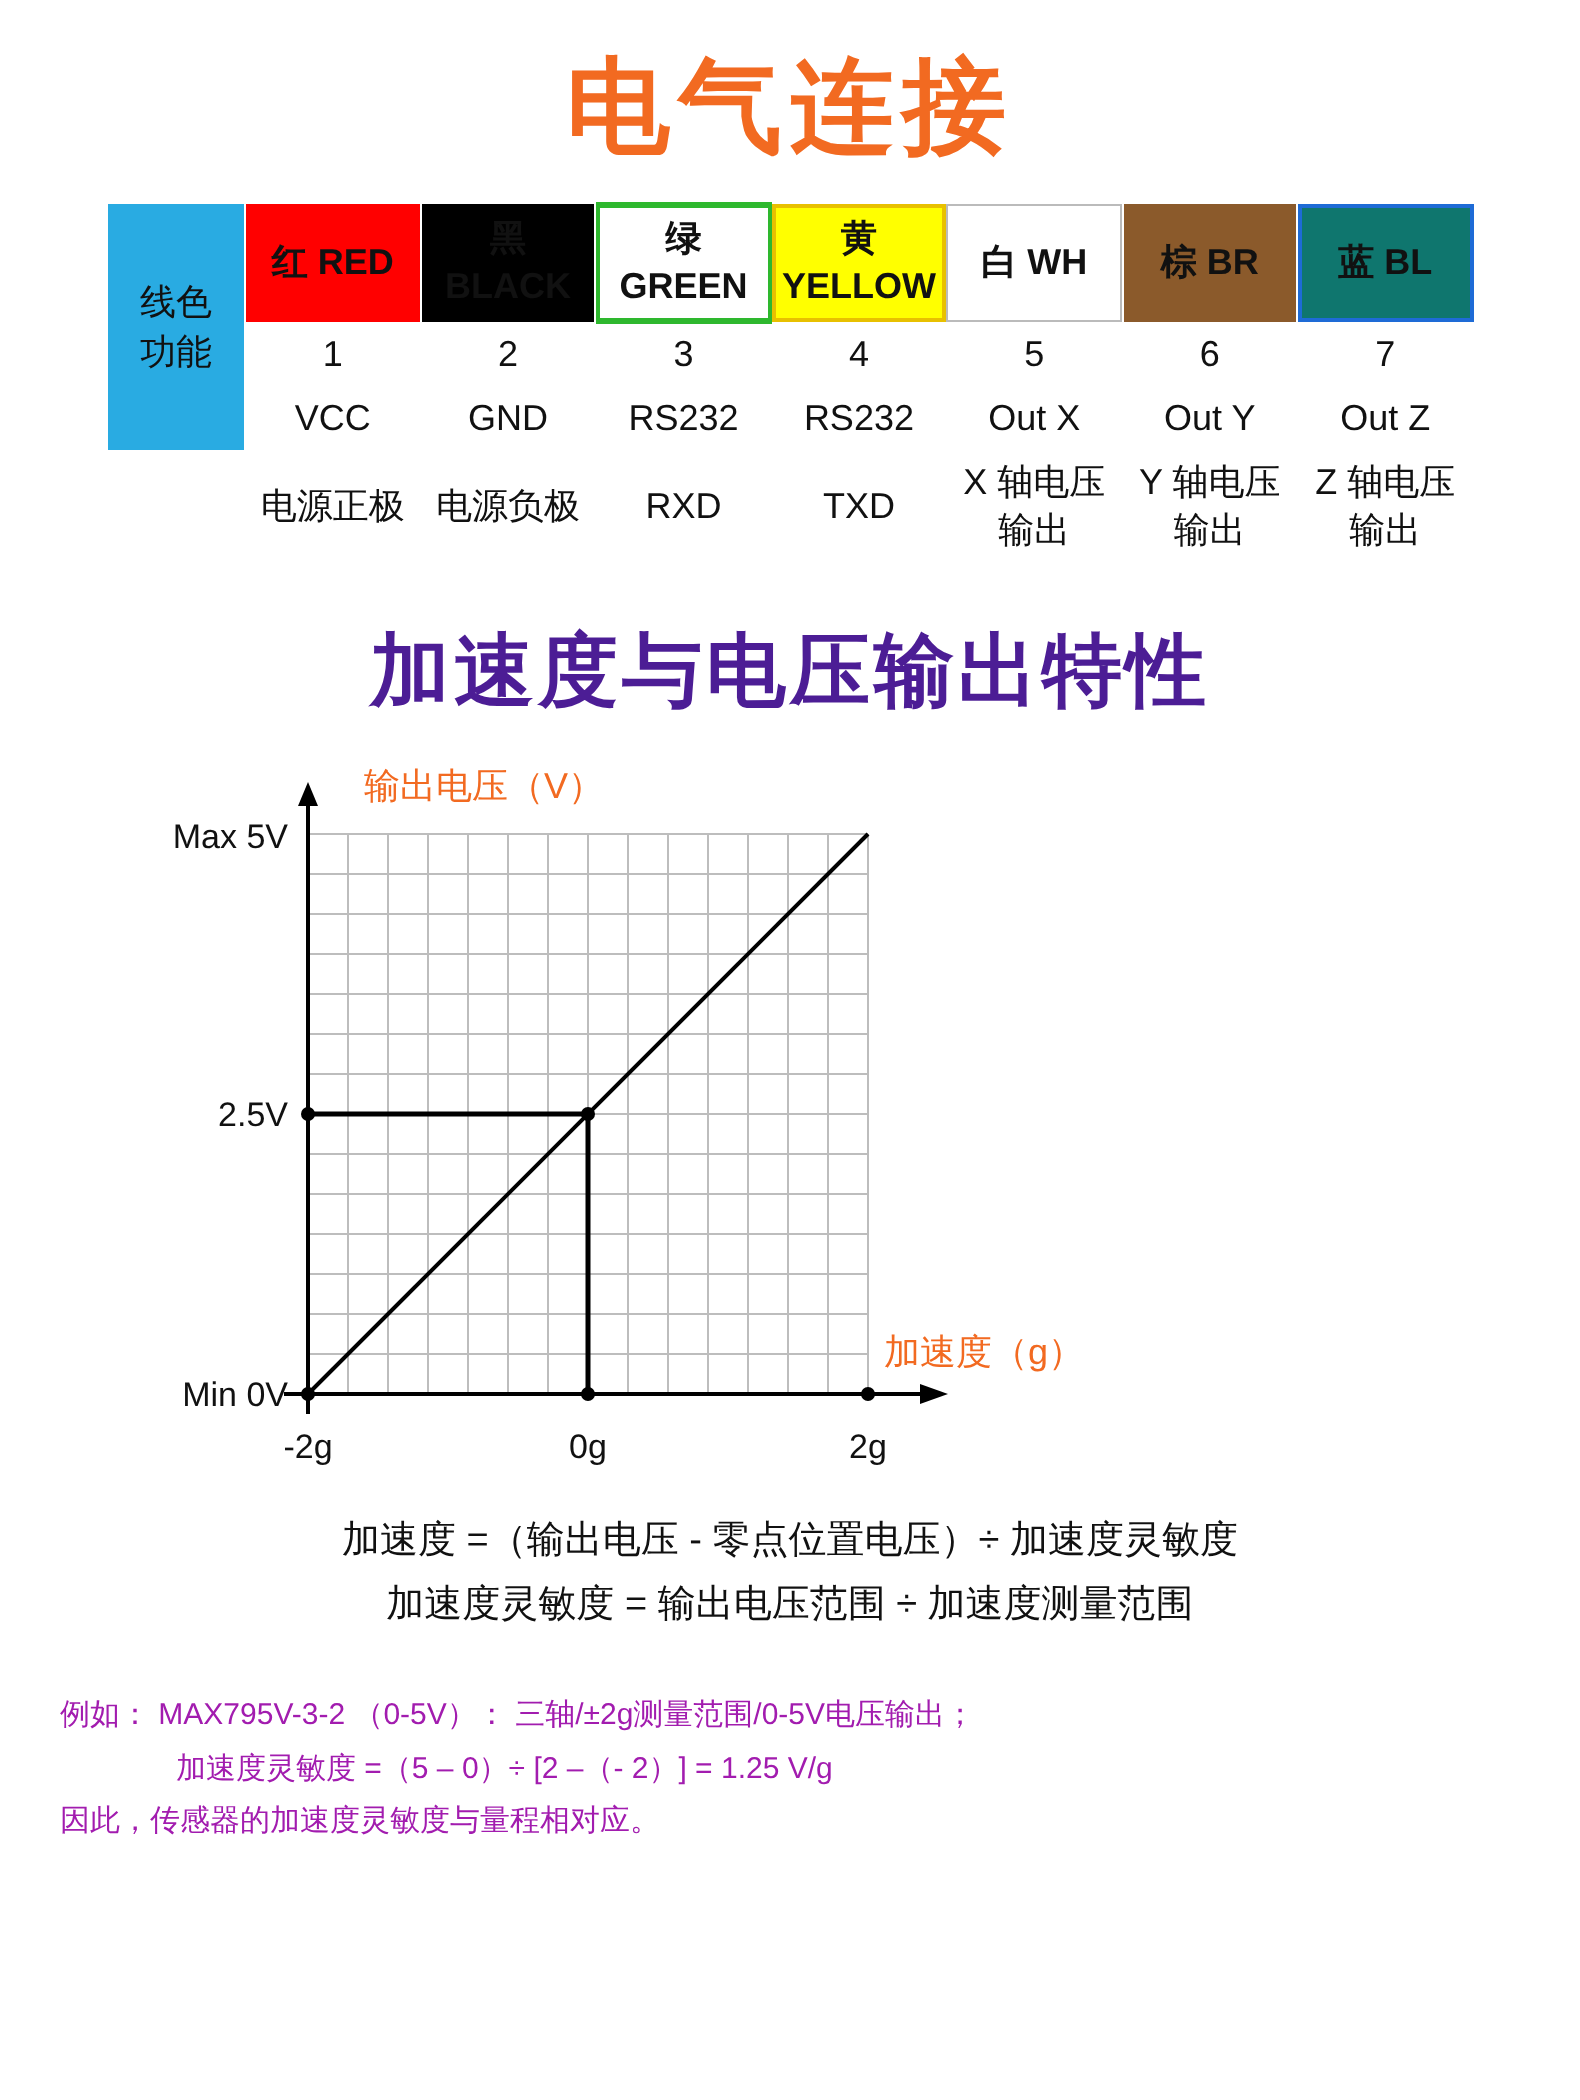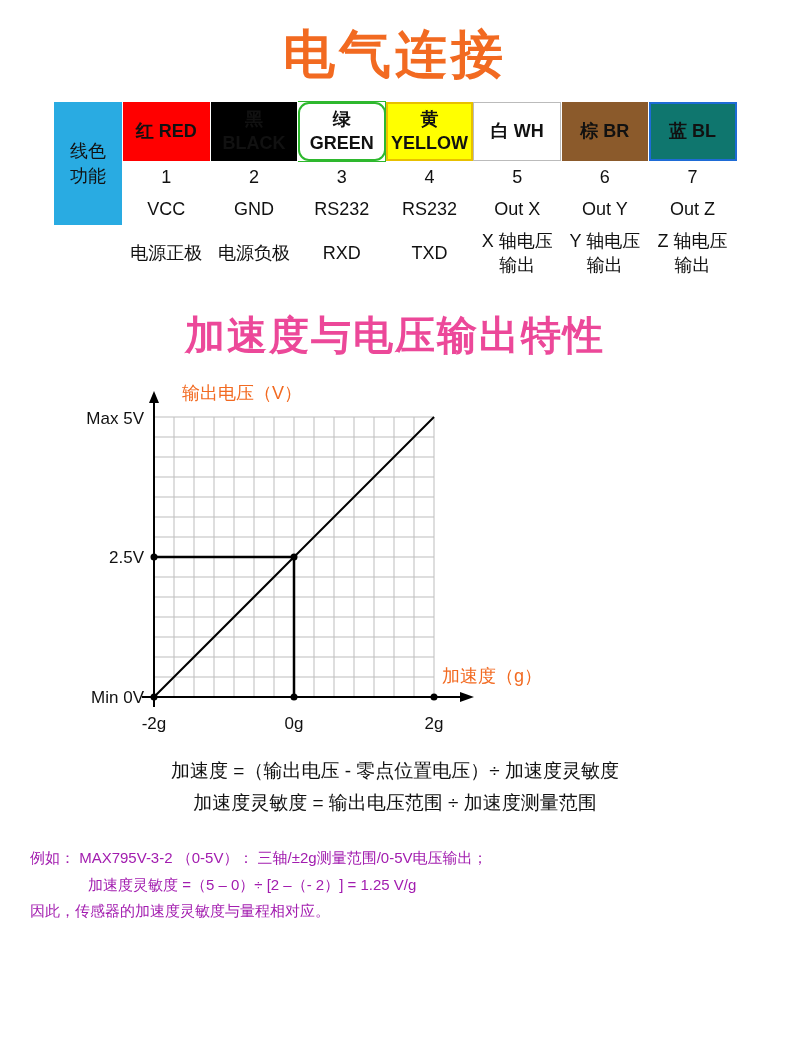--- a/index.html
+++ b/index.html
@@ -72,31 +72,31 @@
 
   .c-red    { background: #FF0000; color: #ffffff; }
   .c-black  { background: #000000; color: #ffffff; }
   .c-green  { background: #FFFFFF; color: #2EB82E; border-color:#2EB82E !important; }
   .c-yellow { background: #FFFF00; color: #111111; }
   .c-white  { background: #FFFFFF; color: #111111; }
   .c-brown  { background: #8B5A2B; color: #ffffff; }
   .c-blue   { background: #0f766e; color: #1E6BD6; }
 
   
-  .outline-green  { outline: 2px solid #2EB82E; outline-offset: -2px; border-radius: 11px; }
+  .outline-green  { outline: 2px solid #2EB82E; outline-offset: -2px; }
   .outline-yellow { outline: 2px solid #E8C000; outline-offset: -2px; }
   .outline-blue   { outline: 2px solid #1E6BD6; outline-offset: -2px; }
   .outline-white  { outline: 1px solid #bbbbbb; outline-offset: -1px; }
 
   
   .section-title {
     text-align: center;
     font-size: 40px;
     font-weight: bold;
-    color: #ec4899;
+    color: #4c1d95;
     letter-spacing: 2px;
     margin: 26px 0 14px 0;
   }
 
   
   .chart-area {
     position: relative;
     width: 676px;
     height: 370px;
     padding-left: 36px;

